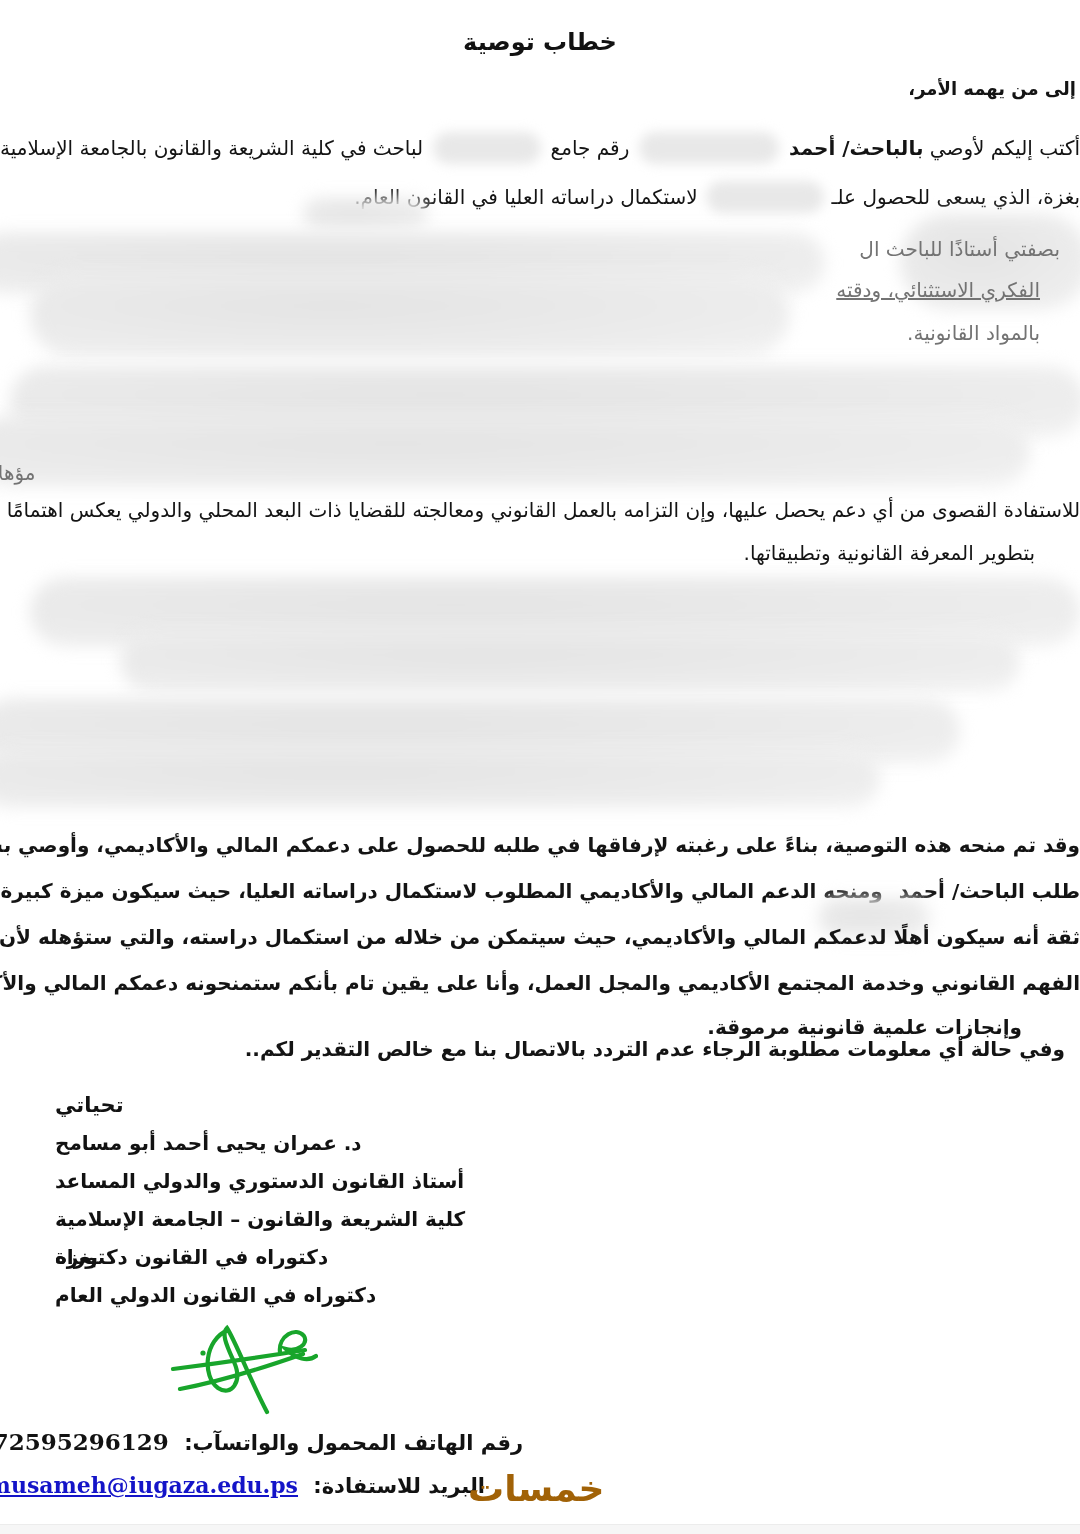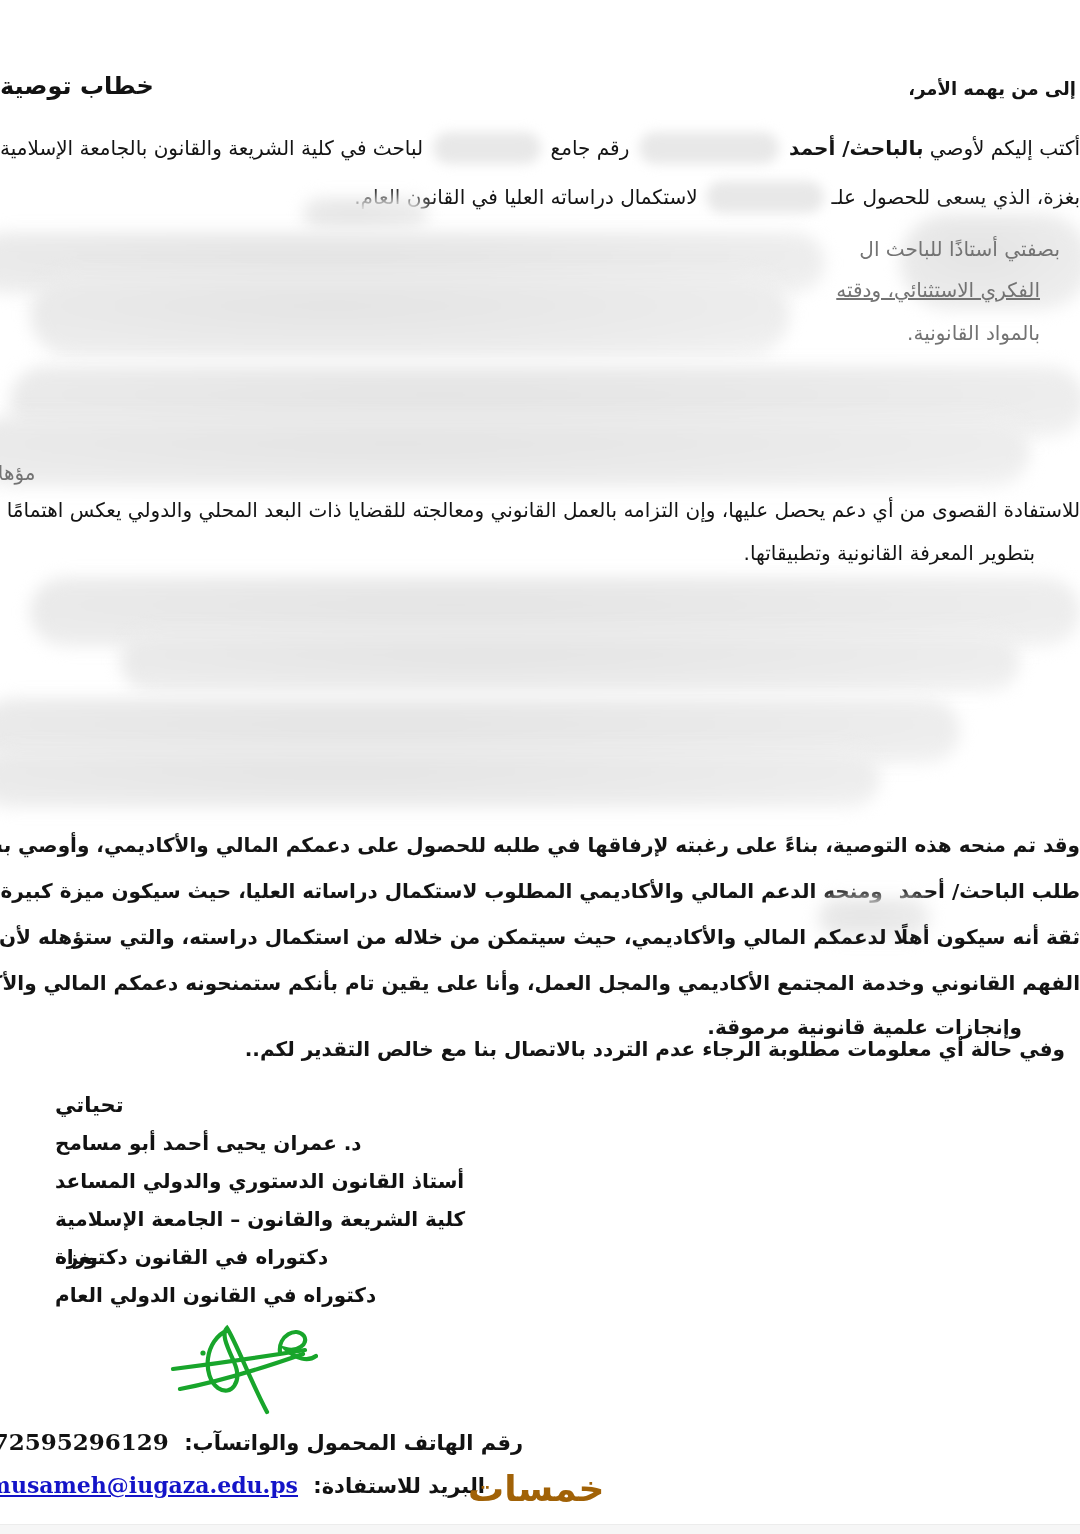--- a/index.html
+++ b/index.html
@@ -35,21 +35,21 @@
   .iblob{
     display:inline-block;
     height:32px;
     background:#e8e8e8;
     border-radius:16px;
     filter:blur(6px);
     align-self:center;
   }
   .title{
     position:absolute;top:28px;left:0;right:0;
-    text-align:left;font-weight:bold;font-size:24px;direction:rtl;margin-top:44px;
+    text-align:center;font-weight:bold;font-size:24px;direction:rtl;
   }
   .sig-block{
     position:absolute;left:55px;top:1086px;width:420px;
     text-align:left;direction:rtl;font-weight:bold;font-size:20px;
   }
   .sig-block div{height:38px;line-height:38px;}
   .contact-line{
     position:absolute;direction:rtl;white-space:nowrap;
     font-weight:bold;font-size:21px;
   }

